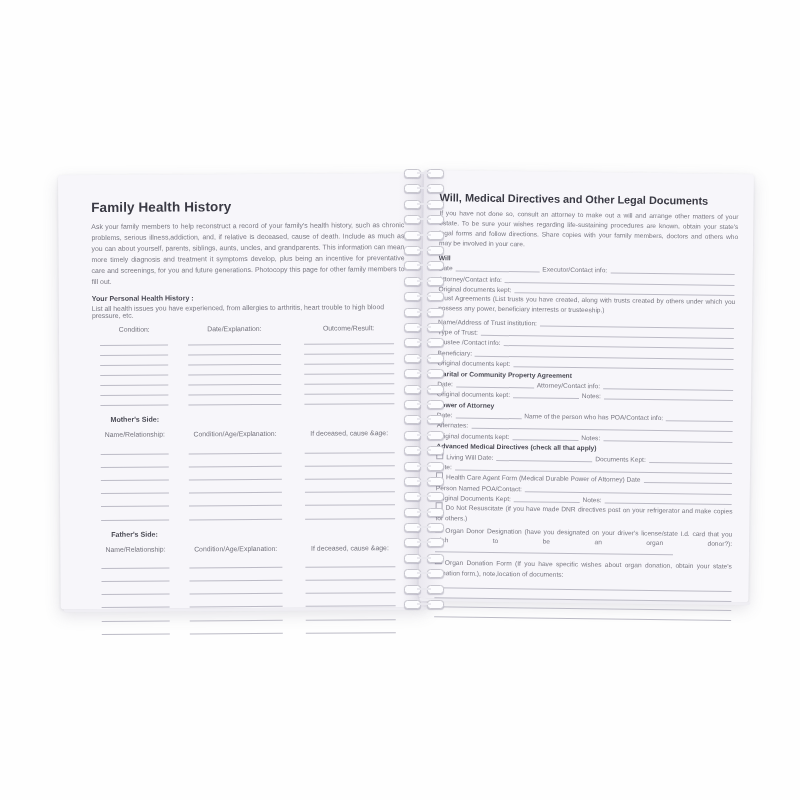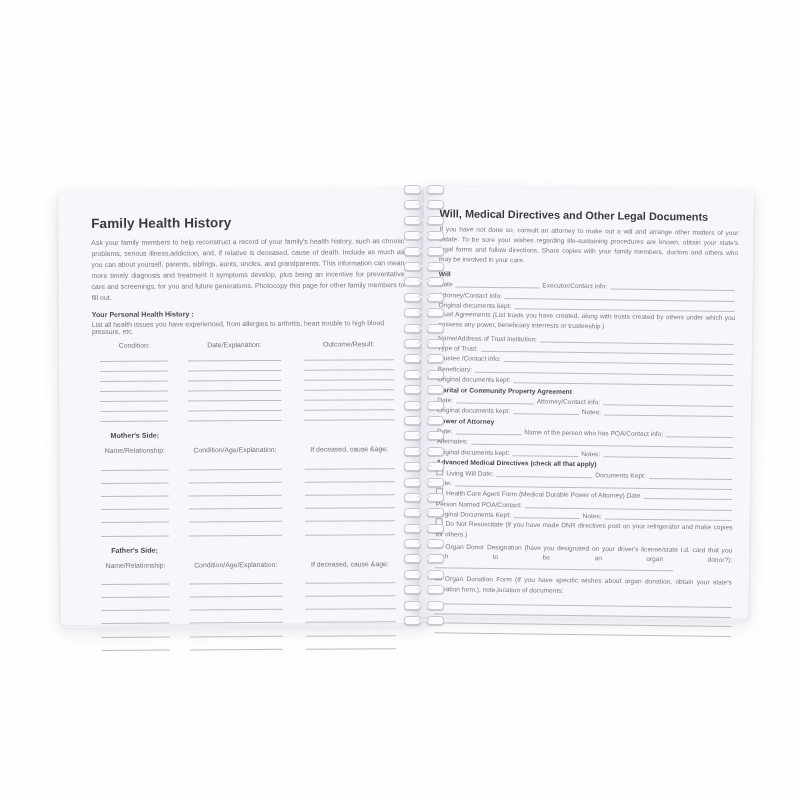--- a/index.html
+++ b/index.html
@@ -1,18 +1,18 @@
 <!DOCTYPE html>
 <html><head>
 <meta charset="utf-8">
 <style>
   html,body{margin:0;padding:0;}
   body{width:800px;height:800px;background:#fefefe;overflow:hidden;position:relative;
        font-family:"Liberation Sans",sans-serif;}
-  .book{position:absolute;left:58px;top:182px;width:696px;height:446px;}
+  .book{position:absolute;left:58px;top:166px;width:696px;height:446px;}
   .page{position:absolute;background:#f7f6fa;border-radius:3px;
         box-shadow:0 6px 16px rgba(95,90,118,.18),0 1px 3px rgba(95,90,118,.14);}
   .page-left{left:0;top:7px;width:366px;height:434px;transform:rotate(-.35deg);transform-origin:right top;}
   .page-left::after{content:'';position:absolute;right:0;top:0;bottom:0;width:26px;border-radius:0 3px 3px 0;
         background:linear-gradient(to right,rgba(120,108,140,0),rgba(120,108,140,.10));}
   .page-left::before{content:'';position:absolute;left:3px;right:0;bottom:-3px;height:3px;background:#efeef3;border-radius:0 0 4px 4px;}
   .page-right{left:366px;top:4px;width:330px;height:428px;transform:rotate(.75deg);transform-origin:left top;}
   .page-right::after{content:'';position:absolute;left:0;top:0;bottom:0;width:24px;border-radius:3px 0 0 3px;
         background:linear-gradient(to left,rgba(120,108,140,0),rgba(120,108,140,.10));}
   .page-right::before{content:'';position:absolute;left:1px;right:-2px;bottom:-3px;height:3px;background:#efeef3;border-radius:0 0 4px 4px;}

